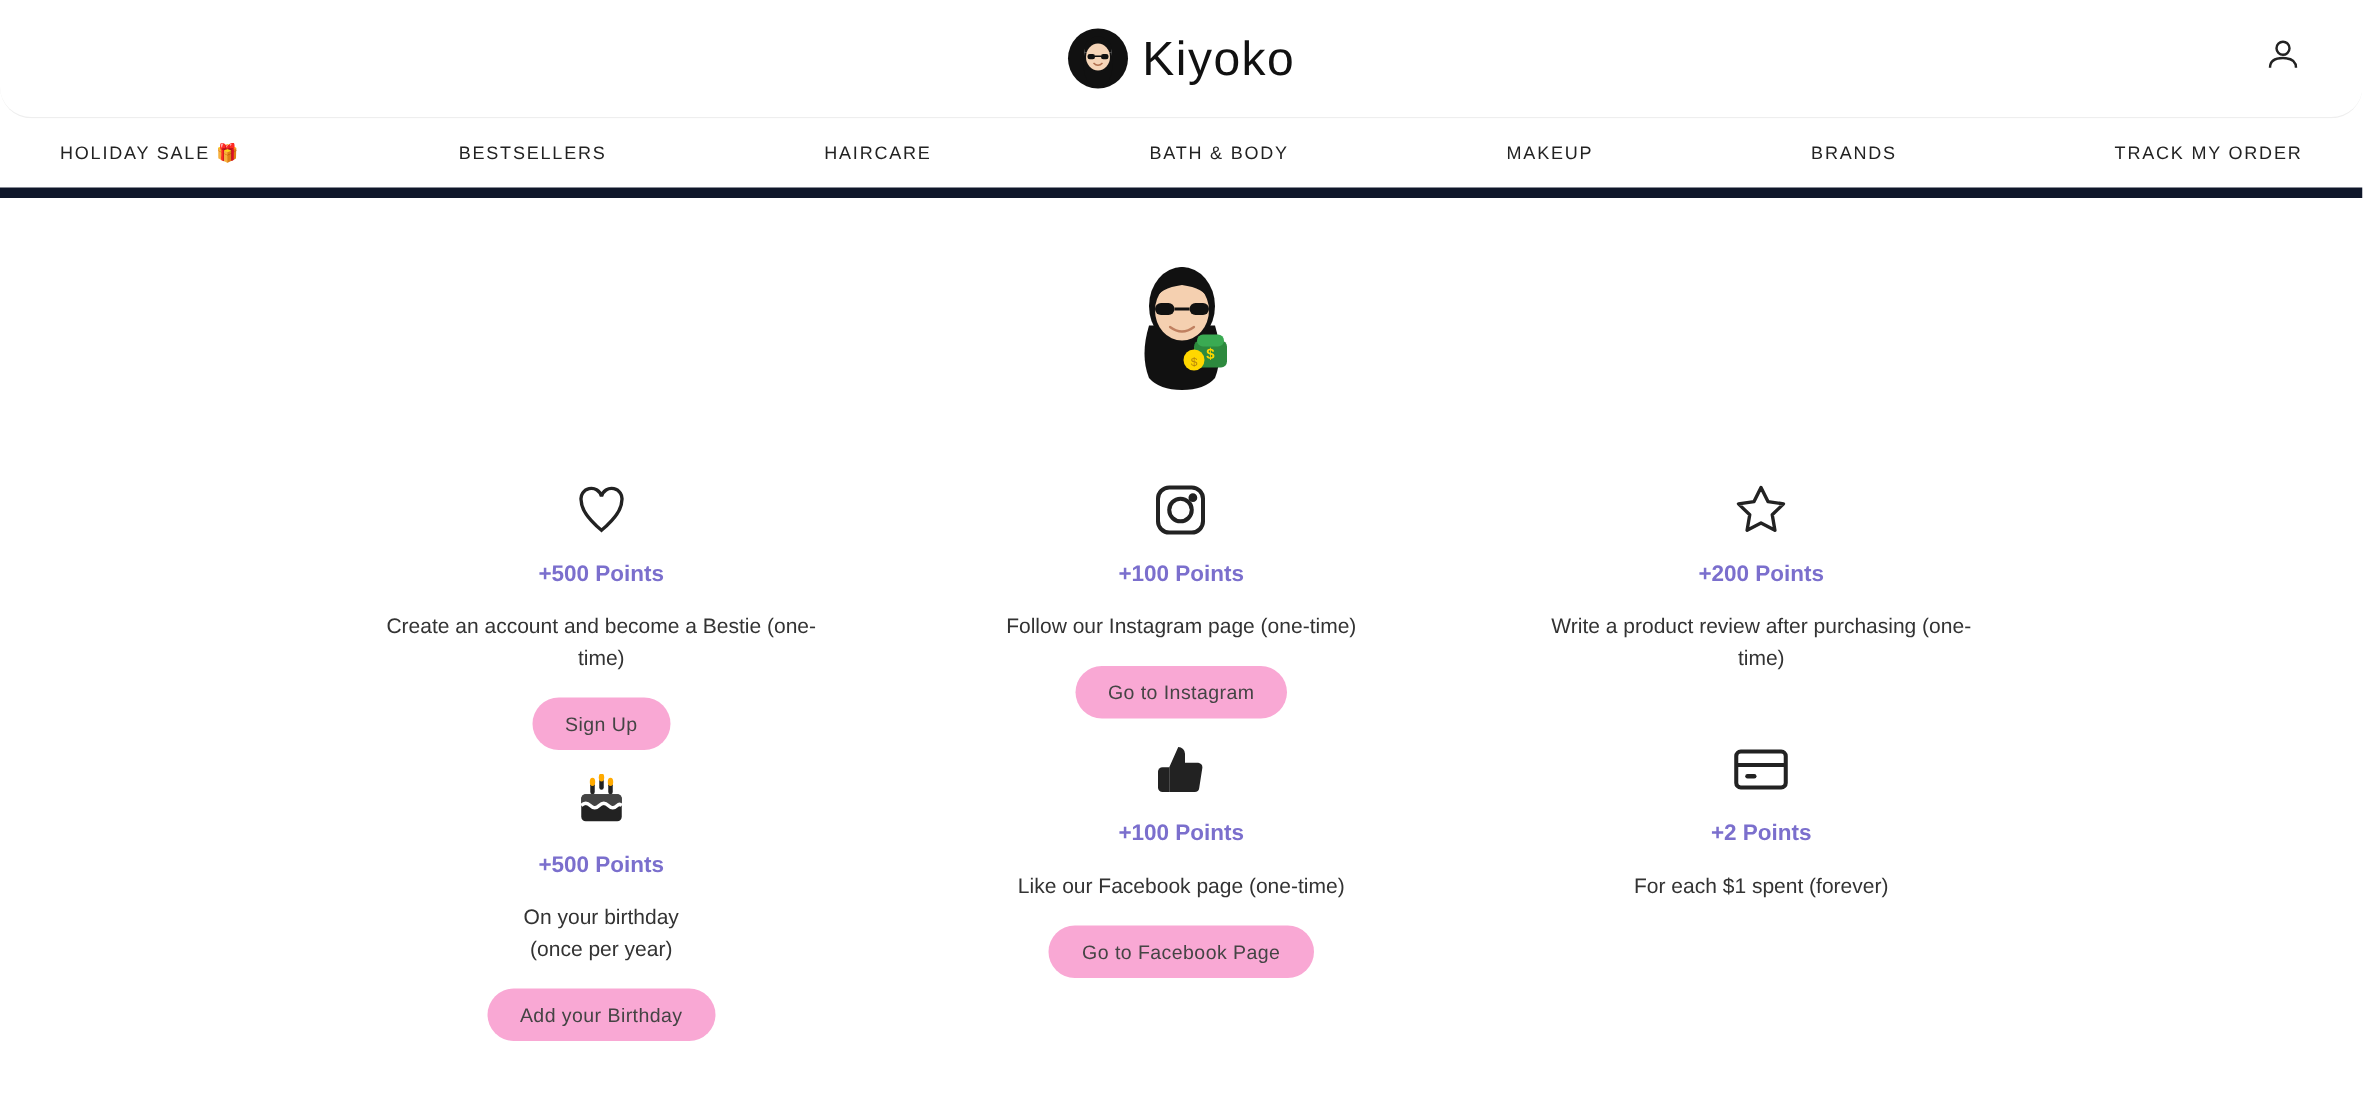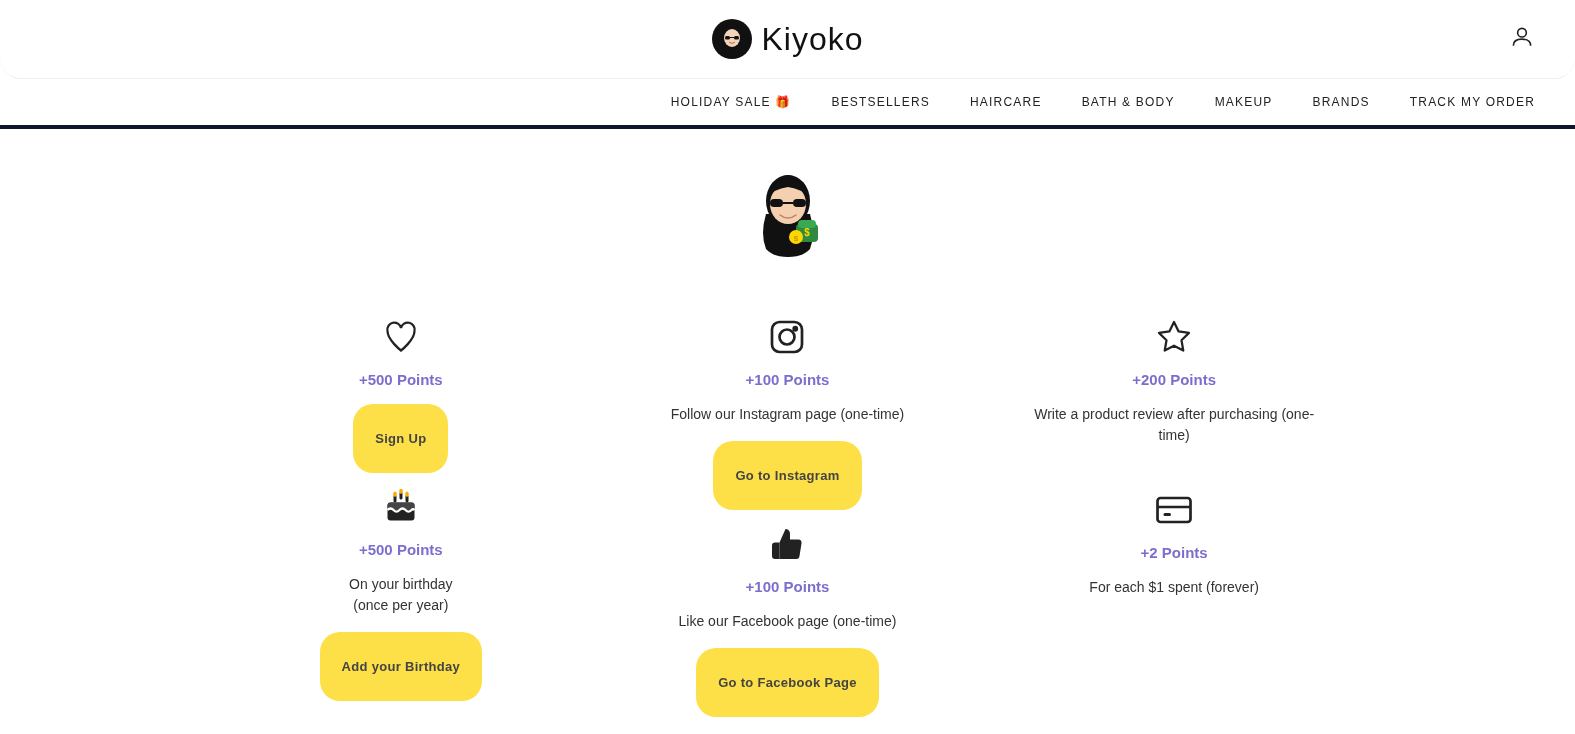--- a/index.html
+++ b/index.html
@@ -33,24 +33,24 @@
       position: absolute;
       right: 40px;
       top: 50%;
       transform: translateY(-50%);
       cursor: pointer;
     }
 
     
     .nav {
       display: flex;
-      justify-content: flex-end;
+      justify-content: space-between;
       align-items: center;
       gap: 0;
-      border-bottom: 4px solid #0f172a;
+      border-bottom: 7px solid #0f172a;
       padding: 0 20px;
     }
     .nav-item {
       padding: 16px 20px;
       font-size: 12px;
       font-weight: 500;
       letter-spacing: 1.2px;
       text-transform: uppercase;
       color: #222;
       cursor: pointer;
@@ -128,28 +128,28 @@
       font-weight: 700;
       color: #7b6fcd;
     }
     .card-desc {
       font-size: 14px;
       color: #333;
       text-align: center;
       line-height: 1.5;
     }
     .card-btn {
-      background: #fde047;
+      background: #f9a8d4;
       color: #444;
       border: none;
       border-radius: 20px;
-      padding: 27px 22px;
+      padding: 10px 22px;
       font-size: 13px;
       cursor: pointer;
-      font-weight: 700;
+      font-weight: 400;
       letter-spacing: 0.3px;
     }
 
     
     .icon-heart svg, .icon-instagram svg, .icon-star svg,
     .icon-cake svg, .icon-thumbsup svg, .icon-card svg {
       width: 36px;
       height: 36px;
       fill: none;
       stroke: #222;
@@ -247,20 +247,21 @@
   <div class="cards-grid">
 
     <div class="card-column">
 
       <div class="card-icon icon-heart">
         <svg viewBox="0 0 24 24" xmlns="http://www.w3.org/2000/svg">
           <path d="M12 21 C12 21 3 14 3 8 A4.5 4.5 0 0 1 12 6 A4.5 4.5 0 0 1 21 8 C21 14 12 21 12 21Z" stroke="#222" stroke-width="1.5" fill="none"></path>
         </svg>
       </div>
       <div class="card-points">+500 Points</div>
+      <div class="card-desc">Create an account and become a Bestie (one-time)</div>
       <button class="card-btn">Sign Up</button>
 
       <div class="card-icon icon-cake">
         <svg viewBox="0 0 24 24" xmlns="http://www.w3.org/2000/svg" fill="#222" stroke="none">
 
           <rect x="7" y="4" width="2" height="5" rx="1" fill="#222"></rect>
           <rect x="11" y="2" width="2" height="5" rx="1" fill="#222"></rect>
           <rect x="15" y="4" width="2" height="5" rx="1" fill="#222"></rect>
 
           <ellipse cx="8" cy="3.5" rx="1.2" ry="1.8" fill="#ffaa00"></ellipse>

